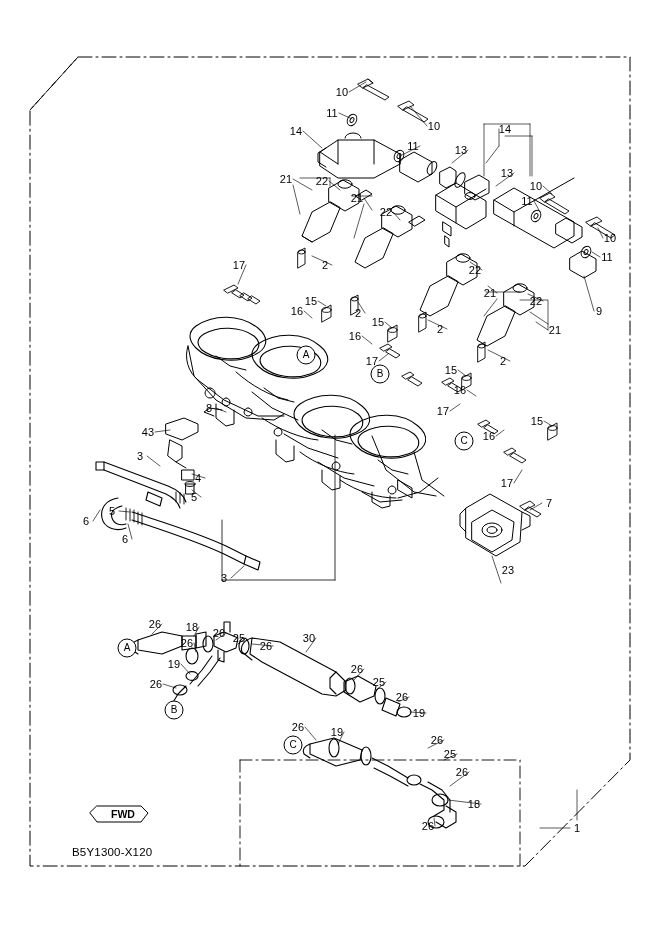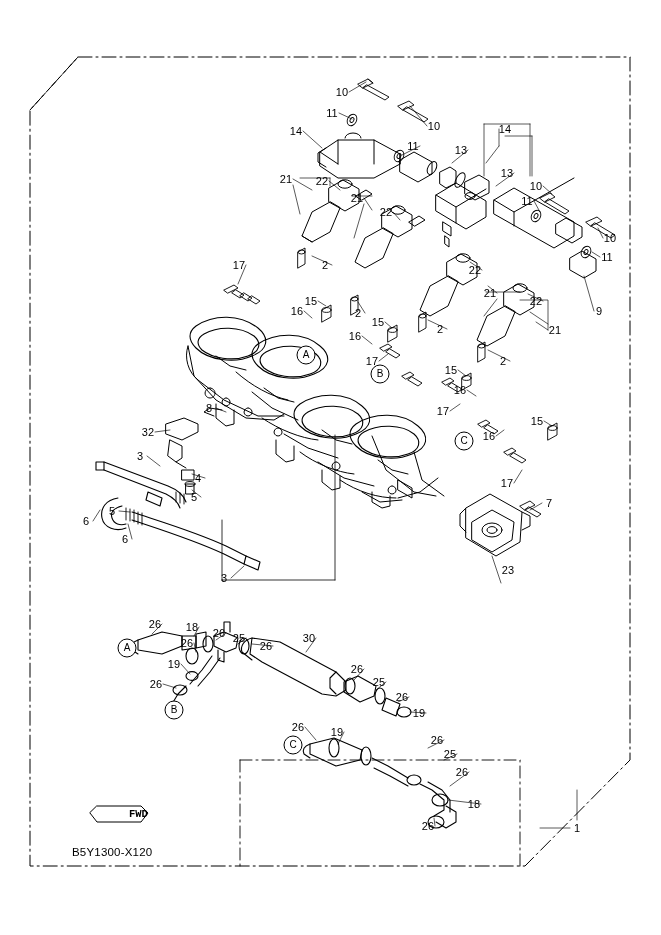--- a/index.html
+++ b/index.html
@@ -60,25 +60,25 @@
   }
   #fwd-box {
     position: absolute;
     left: 97px;
     top: 803px;
     width: 48px;
     height: 22px;
   }
   #fwd-box .fwd-text {
     position: absolute;
-    left: 32px;
+    left: 14px;
     top: 5px;
     font-size: 10.5px;
     font-weight: bold;
-    font-family: Liberation Mono, monospace;
+    font-family: Liberation Sans, sans-serif;
   }
 </style>
 </head>
 <body>
 
 <div id="sheet">
 
   <svg class="layer" viewBox="0 0 661 935" xmlns="http://www.w3.org/2000/svg">
     <g fill="none" stroke="#000" stroke-width="1" stroke-linecap="round" stroke-linejoin="round">
 
@@ -471,21 +471,21 @@
     <span class="lbl" style="left:355px;top:336px">16</span>
     <span class="lbl" style="left:440px;top:329px">2</span>
     <span class="lbl" style="left:372px;top:361px">17</span>
     <span class="lbl" style="left:503px;top:361px">2</span>
     <span class="lbl" style="left:451px;top:370px">15</span>
     <span class="lbl" style="left:460px;top:390px">16</span>
     <span class="lbl" style="left:443px;top:411px">17</span>
     <span class="lbl" style="left:209px;top:408px">8</span>
     <span class="lbl" style="left:537px;top:421px">15</span>
     <span class="lbl" style="left:489px;top:436px">16</span>
-    <span class="lbl" style="left:148px;top:432px">32</span>
+    <span class="lbl" style="left:148px;top:432px">43</span>
     <span class="lbl" style="left:140px;top:456px">3</span>
     <span class="lbl" style="left:507px;top:483px">17</span>
     <span class="lbl" style="left:198px;top:478px">4</span>
     <span class="lbl" style="left:549px;top:503px">7</span>
     <span class="lbl" style="left:194px;top:497px">5</span>
     <span class="lbl" style="left:86px;top:521px">6</span>
     <span class="lbl" style="left:112px;top:511px">5</span>
     <span class="lbl" style="left:125px;top:539px">6</span>
     <span class="lbl" style="left:224px;top:578px">3</span>
     <span class="lbl" style="left:508px;top:570px">23</span>

